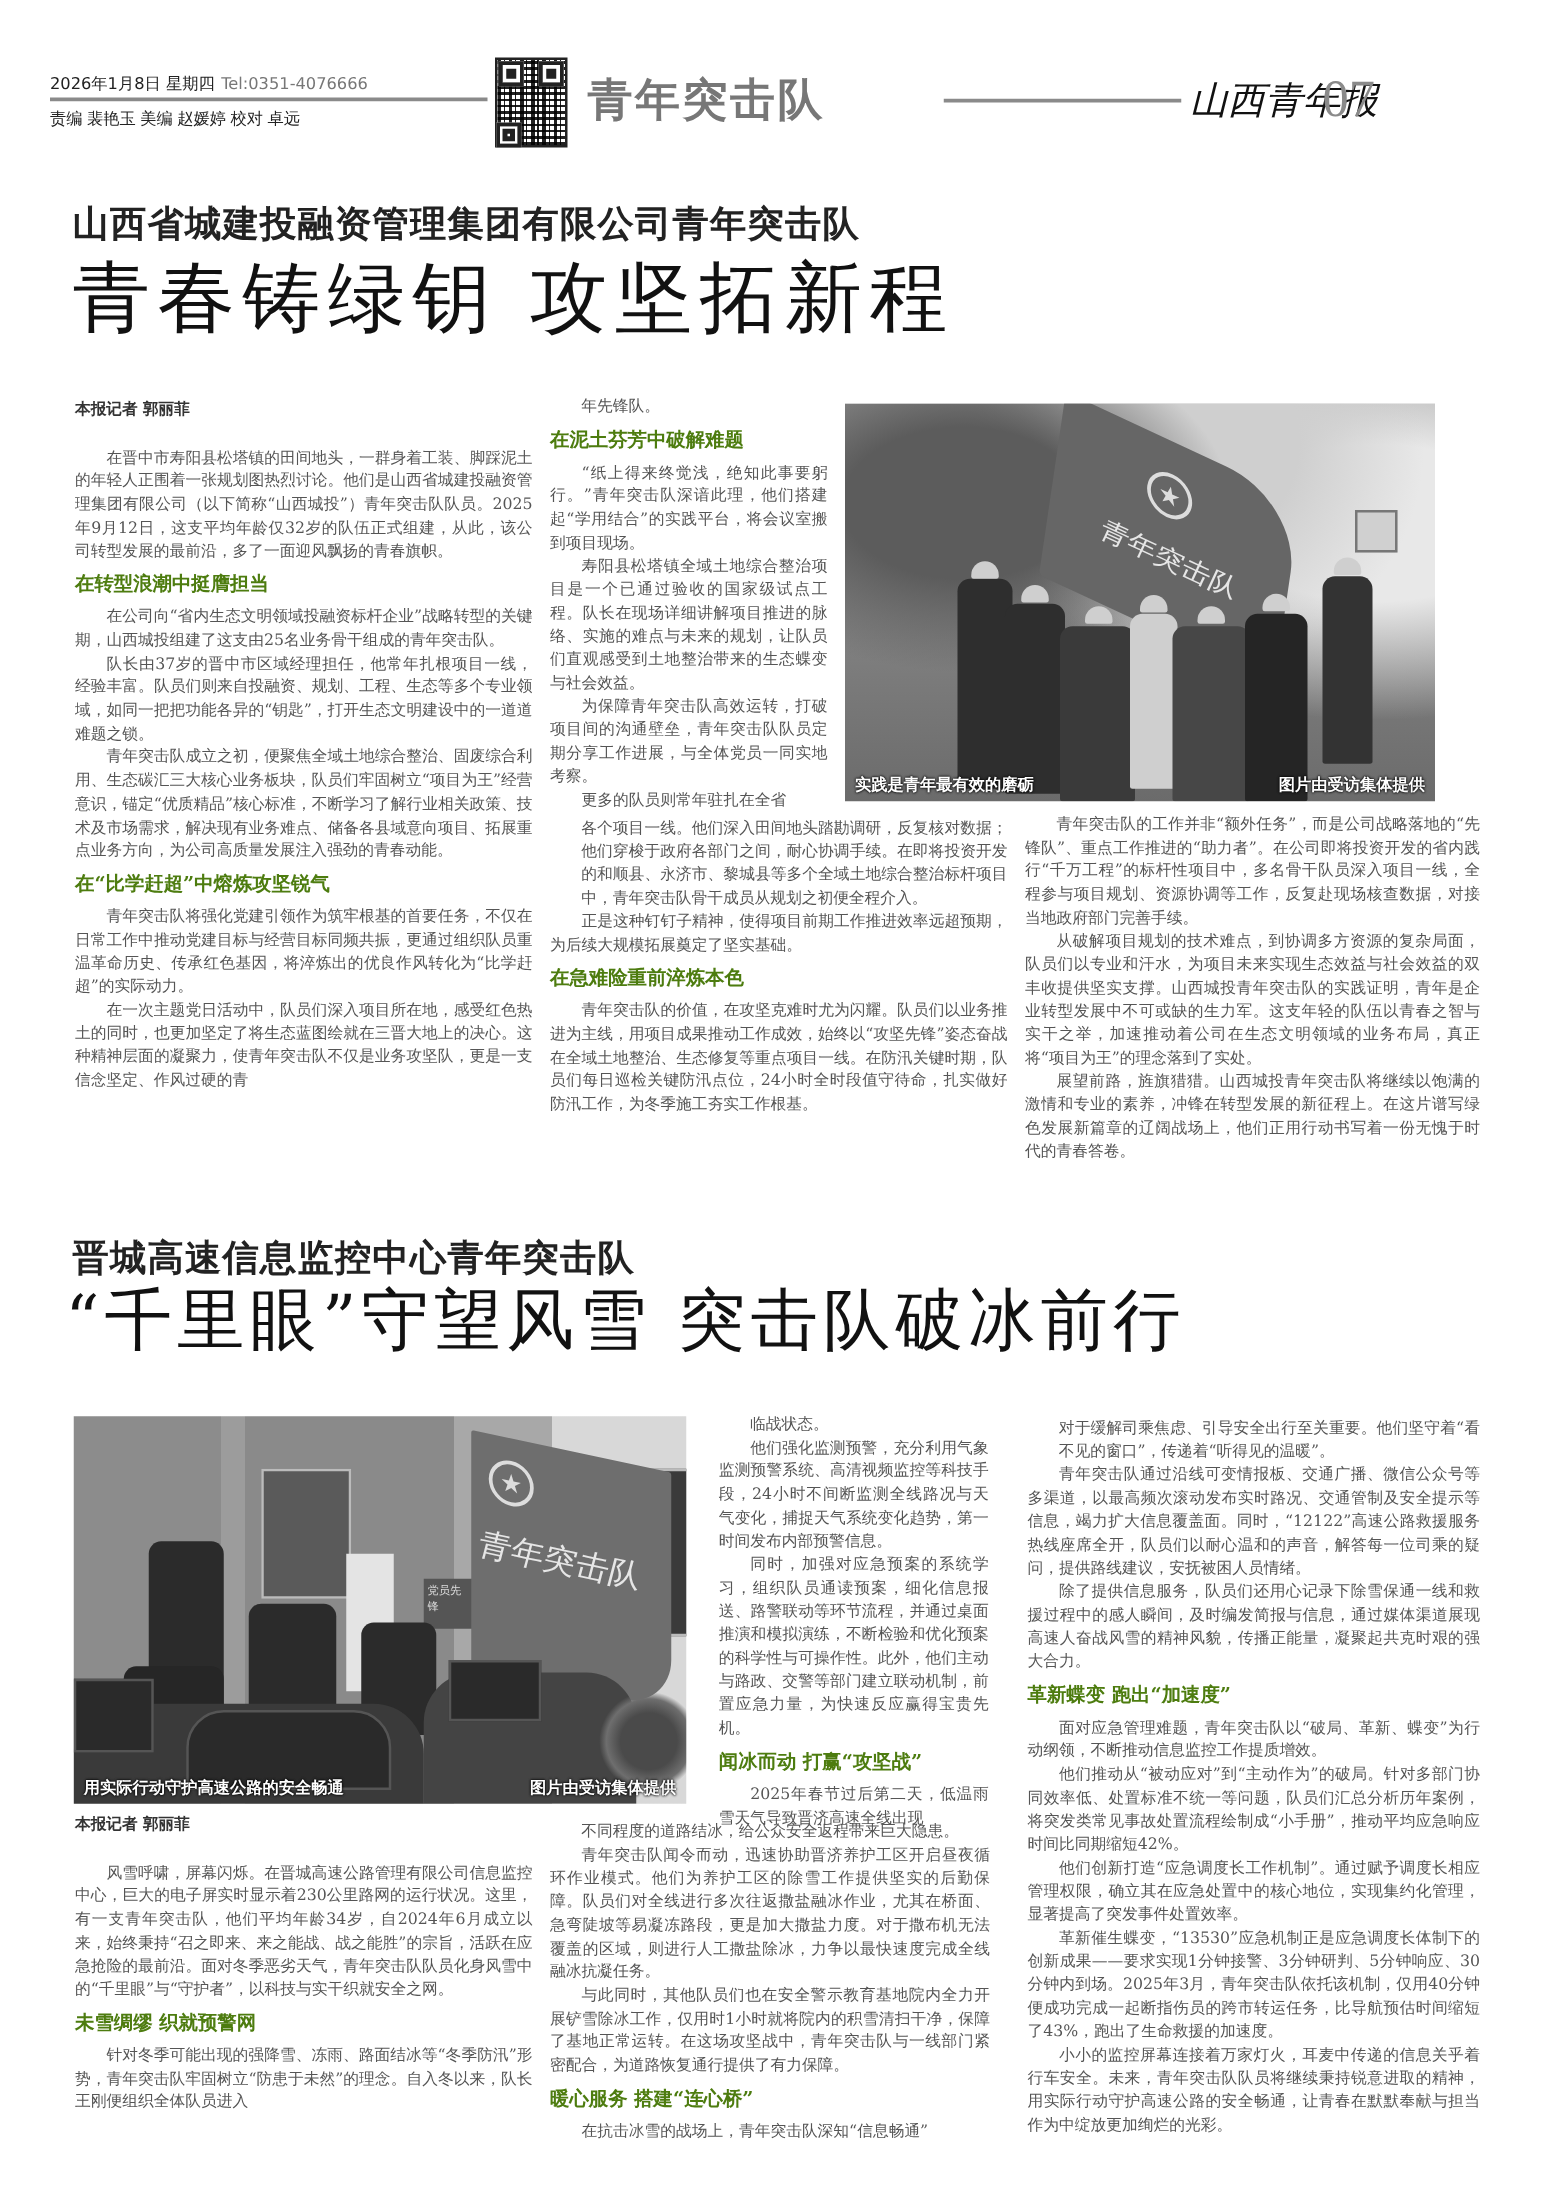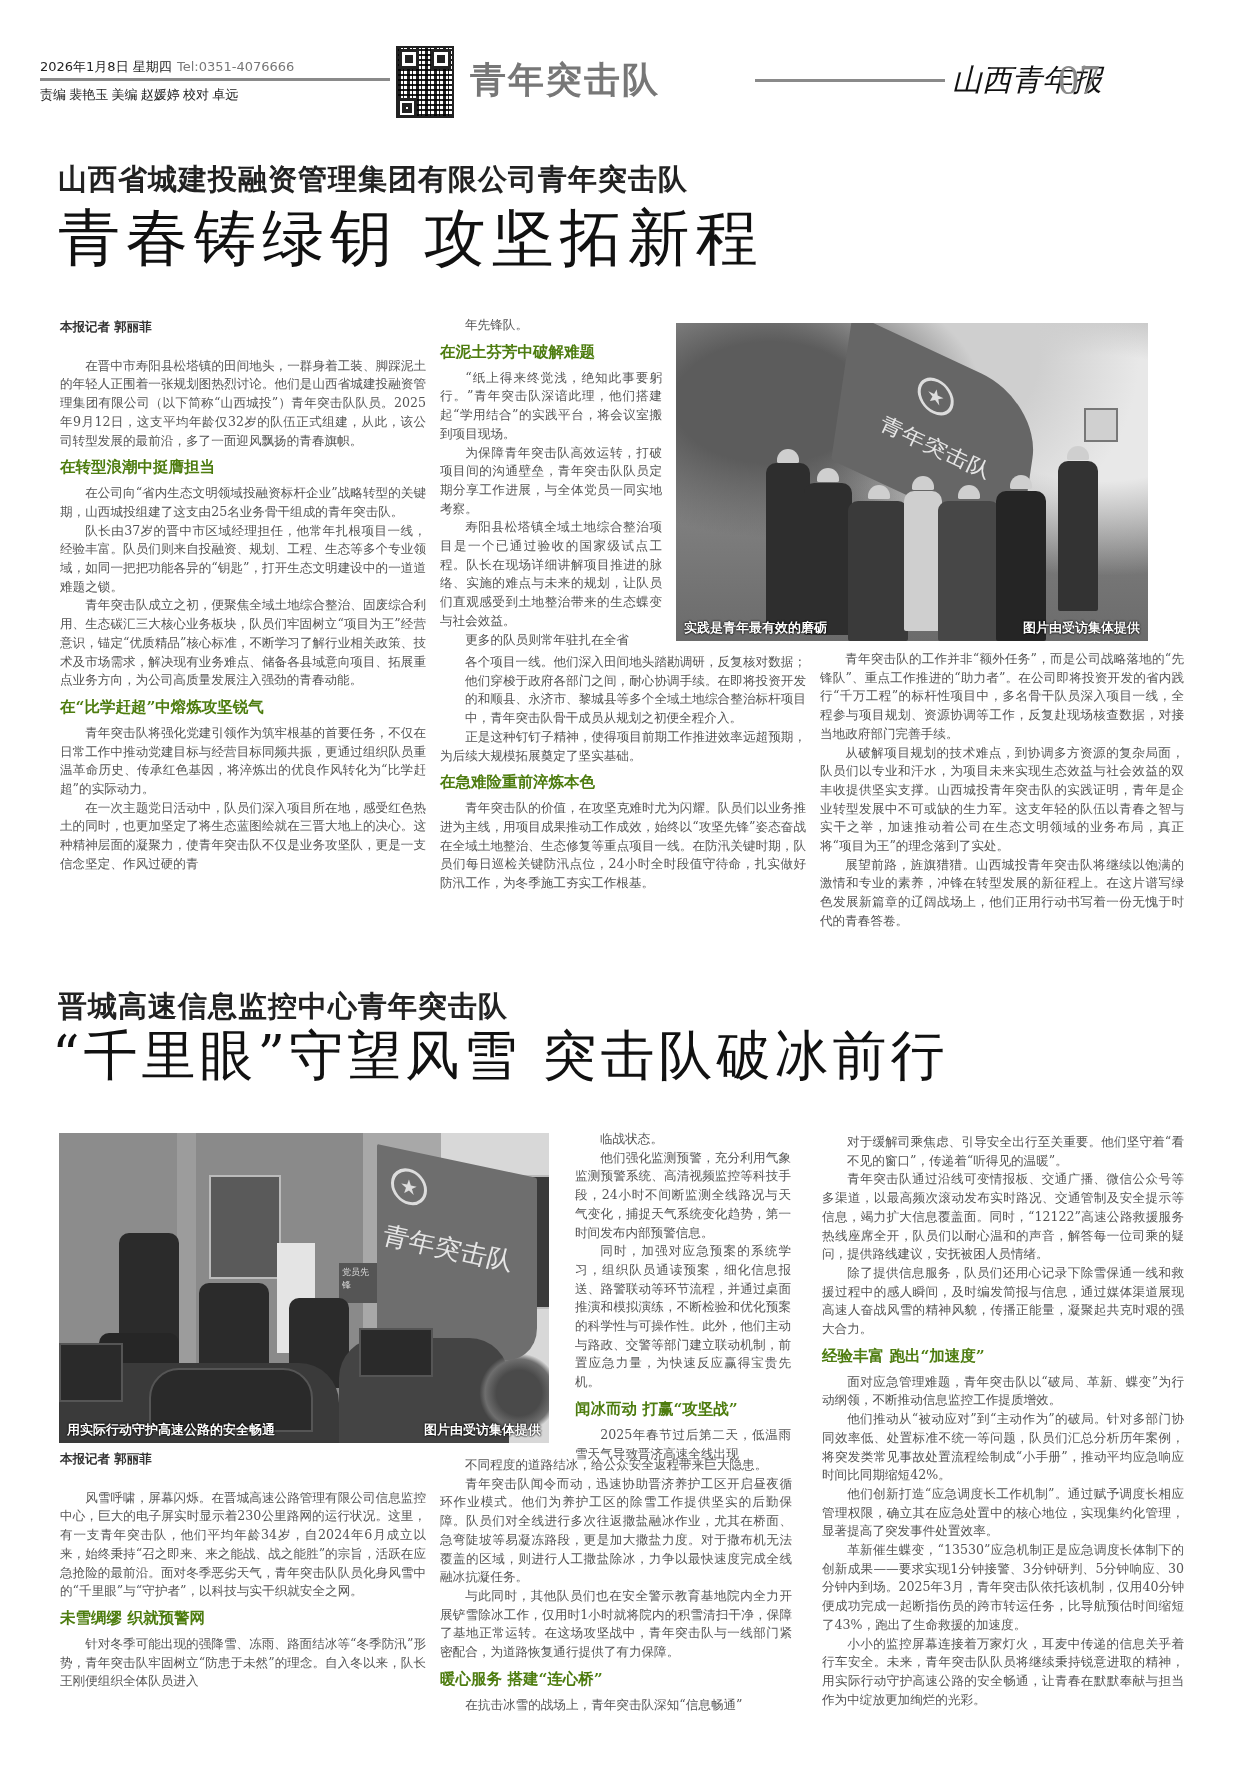--- a/index.html
+++ b/index.html
@@ -2,21 +2,21 @@
 <html><head>
 <meta charset="utf-8">
 <style>
   html, body { margin: 0; padding: 0; background: #ffffff; }
   body { width: 1242px; height: 1768px; position: relative; overflow: hidden; color: #333; font-family: "DejaVu Serif", "Liberation Serif", serif; }
   .abs { position: absolute; }
   
   .hdr-date { left: 40px; top: 58px; font-family: "DejaVu Sans", "Liberation Sans", sans-serif; font-size: 13px; color: #222; white-space: nowrap; }
   .hdr-date .tel { color: #777; margin-left: 1px; }
   .hdr-rule-l { left: 40px; top: 78px; width: 350px; height: 3px; background: #8a8a8a; }
-  .hdr-editors { left: 40px; top: 86px; font-family: Liberation Serif, serif; font-size: 13px; color: #222; white-space: nowrap; }
+  .hdr-editors { left: 40px; top: 86px; font-family: Liberation Sans, sans-serif; font-size: 13px; color: #222; white-space: nowrap; }
   .qr { left: 396px; top: 46px; width: 58px; height: 72px; background:
       repeating-linear-gradient(90deg, #222 0 3px, #fff 3px 5px, #222 5px 6px, #fff 6px 9px),
       repeating-linear-gradient(0deg, #222 0 2px, #fff 2px 5px);
       background-blend-mode: multiply; border: 2px solid #222; box-sizing: border-box; }
   .qr::before, .qr::after { content: ""; position: absolute; width: 14px; height: 14px; border: 3px solid #222; background: #fff; box-shadow: inset 0 0 0 3px #fff, inset 0 0 0 7px #222; }
   .qr::before { left: 1px; top: 1px; }
   .qr::after { right: 1px; top: 1px; }
   .qr-corner { left: 397px; top: 98px; width: 14px; height: 14px; border: 3px solid #222; background: #fff; box-shadow: inset 0 0 0 2px #fff, inset 0 0 0 6px #222; }
   .hdr-section { left: 470px; top: 56px; font-size: 36px; color: #777; letter-spacing: 2px; font-weight: bold; white-space: nowrap; }
   .hdr-rule-r { left: 755px; top: 79px; width: 190px; height: 3px; background: #8a8a8a; }
@@ -81,22 +81,22 @@
   <p>青年突击队成立之初，便聚焦全域土地综合整治、固废综合利用、生态碳汇三大核心业务板块，队员们牢固树立“项目为王”经营意识，锚定“优质精品”核心标准，不断学习了解行业相关政策、技术及市场需求，解决现有业务难点、储备各县域意向项目、拓展重点业务方向，为公司高质量发展注入强劲的青春动能。</p>
   <h3>在“比学赶超”中熔炼攻坚锐气</h3>
   <p>青年突击队将强化党建引领作为筑牢根基的首要任务，不仅在日常工作中推动党建目标与经营目标同频共振，更通过组织队员重温革命历史、传承红色基因，将淬炼出的优良作风转化为“比学赶超”的实际动力。</p>
   <p>在一次主题党日活动中，队员们深入项目所在地，感受红色热土的同时，也更加坚定了将生态蓝图绘就在三晋大地上的决心。这种精神层面的凝聚力，使青年突击队不仅是业务攻坚队，更是一支信念坚定、作风过硬的青</p>
 </div>
 
 <div class="abs col" style="left:440px; top:316px; width:222px;">
   <p class="noind">年先锋队。</p>
   <h3>在泥土芬芳中破解难题</h3>
   <p>“纸上得来终觉浅，绝知此事要躬行。”青年突击队深谙此理，他们搭建起“学用结合”的实践平台，将会议室搬到项目现场。</p>
+  <p>寿阳县松塔镇全域土地综合整治项目是一个已通过验收的国家级试点工程。队长在现场详细讲解项目推进的脉络、实施的难点与未来的规划，让队员们直观感受到土地整治带来的生态蝶变与社会效益。</p>
   <p>为保障青年突击队高效运转，打破项目间的沟通壁垒，青年突击队队员定期分享工作进展，与全体党员一同实地考察。</p>
-  <p>寿阳县松塔镇全域土地综合整治项目是一个已通过验收的国家级试点工程。队长在现场详细讲解项目推进的脉络、实施的难点与未来的规划，让队员们直观感受到土地整治带来的生态蝶变与社会效益。</p>
   <p>更多的队员则常年驻扎在全省</p>
 </div>
 
 <div class="abs col" style="left:440px; top:653px; width:366px;">
   <p class="noind">各个项目一线。他们深入田间地头踏勘调研，反复核对数据；他们穿梭于政府各部门之间，耐心协调手续。在即将投资开发的和顺县、永济市、黎城县等多个全域土地综合整治标杆项目中，青年突击队骨干成员从规划之初便全程介入。</p>
   <p>正是这种钉钉子精神，使得项目前期工作推进效率远超预期，为后续大规模拓展奠定了坚实基础。</p>
   <h3>在急难险重前淬炼本色</h3>
   <p>青年突击队的价值，在攻坚克难时尤为闪耀。队员们以业务推进为主线，用项目成果推动工作成效，始终以“攻坚先锋”姿态奋战在全域土地整治、生态修复等重点项目一线。在防汛关键时期，队员们每日巡检关键防汛点位，24小时全时段值守待命，扎实做好防汛工作，为冬季施工夯实工作根基。</p>
 </div>
 
@@ -176,19 +176,19 @@
   <p>青年突击队闻令而动，迅速协助晋济养护工区开启昼夜循环作业模式。他们为养护工区的除雪工作提供坚实的后勤保障。队员们对全线进行多次往返撒盐融冰作业，尤其在桥面、急弯陡坡等易凝冻路段，更是加大撒盐力度。对于撒布机无法覆盖的区域，则进行人工撒盐除冰，力争以最快速度完成全线融冰抗凝任务。</p>
   <p>与此同时，其他队员们也在安全警示教育基地院内全力开展铲雪除冰工作，仅用时1小时就将院内的积雪清扫干净，保障了基地正常运转。在这场攻坚战中，青年突击队与一线部门紧密配合，为道路恢复通行提供了有力保障。</p>
   <h3>暖心服务  搭建“连心桥”</h3>
   <p>在抗击冰雪的战场上，青年突击队深知“信息畅通”</p>
 </div>
 
 <div class="abs col" style="left:822px; top:1133px; width:362px;">
   <p class="noind">对于缓解司乘焦虑、引导安全出行至关重要。他们坚守着“看不见的窗口”，传递着“听得见的温暖”。</p>
   <p>青年突击队通过沿线可变情报板、交通广播、微信公众号等多渠道，以最高频次滚动发布实时路况、交通管制及安全提示等信息，竭力扩大信息覆盖面。同时，“12122”高速公路救援服务热线座席全开，队员们以耐心温和的声音，解答每一位司乘的疑问，提供路线建议，安抚被困人员情绪。</p>
   <p>除了提供信息服务，队员们还用心记录下除雪保通一线和救援过程中的感人瞬间，及时编发简报与信息，通过媒体渠道展现高速人奋战风雪的精神风貌，传播正能量，凝聚起共克时艰的强大合力。</p>
-  <h3>经验丰富  跑出“加速度”</h3>
+  <h3>革新蝶变  跑出“加速度”</h3>
   <p>面对应急管理难题，青年突击队以“破局、革新、蝶变”为行动纲领，不断推动信息监控工作提质增效。</p>
   <p>他们推动从“被动应对”到“主动作为”的破局。针对多部门协同效率低、处置标准不统一等问题，队员们汇总分析历年案例，将突发类常见事故处置流程绘制成“小手册”，推动平均应急响应时间比同期缩短42%。</p>
   <p>他们创新打造“应急调度长工作机制”。通过赋予调度长相应管理权限，确立其在应急处置中的核心地位，实现集约化管理，显著提高了突发事件处置效率。</p>
   <p>革新催生蝶变，“13530”应急机制正是应急调度长体制下的创新成果——要求实现1分钟接警、3分钟研判、5分钟响应、30分钟内到场。2025年3月，青年突击队依托该机制，仅用40分钟便成功完成一起断指伤员的跨市转运任务，比导航预估时间缩短了43%，跑出了生命救援的加速度。</p>
   <p>小小的监控屏幕连接着万家灯火，耳麦中传递的信息关乎着行车安全。未来，青年突击队队员将继续秉持锐意进取的精神，用实际行动守护高速公路的安全畅通，让青春在默默奉献与担当作为中绽放更加绚烂的光彩。</p>
 </div>
 
 </body></html>

